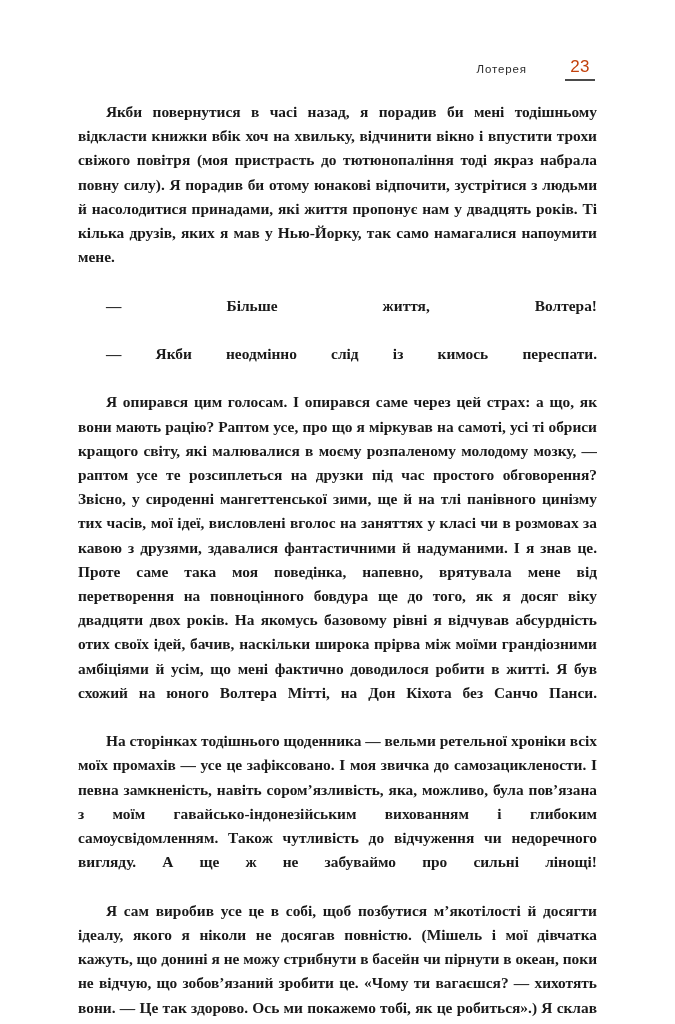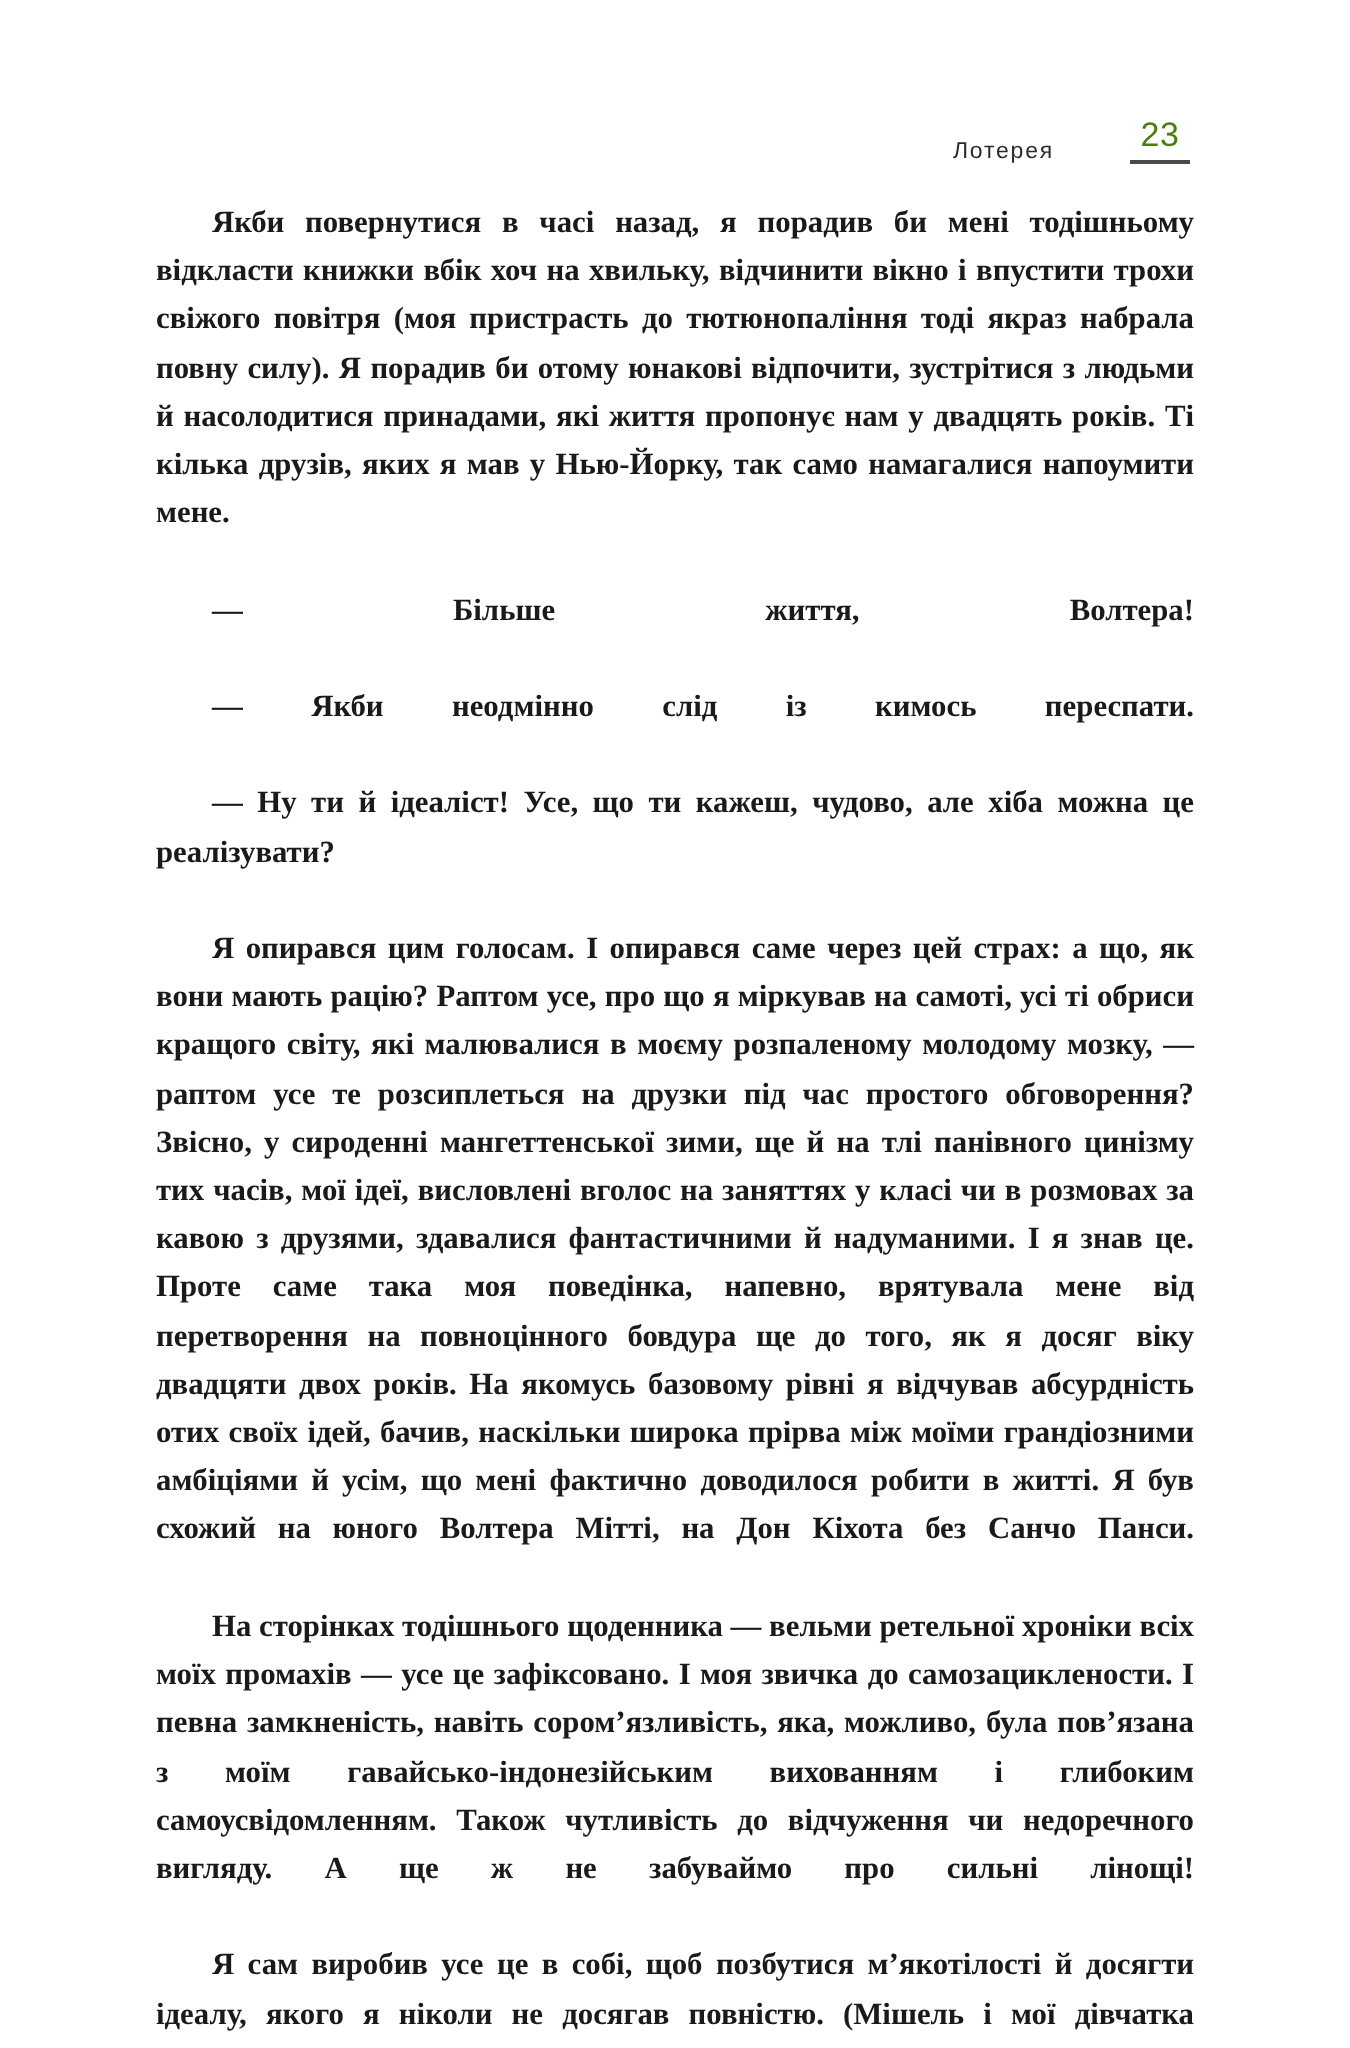--- a/index.html
+++ b/index.html
@@ -23,21 +23,21 @@
   }
 
   
   .running-head {
     position: absolute;
     top: 56px;
     left: 78px;
     right: 78px;
     height: 26px;
     display: flex;
-    align-items: flex-end;
+    align-items: center;
     justify-content: flex-end;
   }
   .head-title {
     font-family: "Liberation Sans", "DejaVu Sans", sans-serif;
     font-size: 11.5px;
     letter-spacing: 0.9px;
     color: #2b2b2b;
     text-transform: none;
     white-space: nowrap;
   }
@@ -45,21 +45,21 @@
     margin-left: 36px;
     display: flex;
     flex-direction: column;
     align-items: center;
     width: 34px;
   }
   .folio-number {
     font-family: "Liberation Sans", "DejaVu Sans", sans-serif;
     font-size: 17px;
     line-height: 18px;
-    color: #4d7c0f;
+    color: #c2410c;
     letter-spacing: 0.3px;
   }
   .folio-rule {
     margin-top: 3px;
     width: 30px;
     height: 2px;
     background: #4a4a4a;
   }
 
   
@@ -99,19 +99,18 @@
     <span class="folio-wrap">
       <span class="folio-number">23</span>
       <span class="folio-rule"></span>
     </span>
   </div>
 
   <div class="text-block">
     <p>Якби повернутися в часі назад, я порадив би мені тодішньому відкласти книжки вбік хоч на хвильку, відчинити вікно і впустити трохи свіжого повітря (моя пристрасть до тютюнопаління тоді якраз набрала повну силу). Я порадив би отому юнакові відпочити, зустрітися з людьми й насолодитися принадами, які життя пропонує нам у двадцять років. Ті кілька друзів, яких я мав у Нью-Йорку, так само намагалися напоумити мене.</p>
     <p class="dialogue">— Більше життя, Волтера!</p>
     <p class="dialogue">— Якби неодмінно слід із кимось переспати.</p>
-    <p class="dialogue">— Ну ти й ідеаліст! Усе, що ти кажеш, чудово, але хіба можна це реалізувати?</p>
     <p>Я опирався цим голосам. І опирався саме через цей страх: а що, як вони мають рацію? Раптом усе, про що я міркував на самоті, усі ті обриси кращого світу, які малювалися в моєму розпаленому молодому мозку, — раптом усе те розсиплеться на друзки під час простого обговорення? Звісно, у сироденні мангеттенської зими, ще й на тлі панівного цинізму тих часів, мої ідеї, висловлені вголос на заняттях у класі чи в розмовах за кавою з друзями, здавалися фантастичними й надуманими. І я знав це. Проте саме така моя поведінка, напевно, врятувала мене від перетворення на повноцінного бовдура ще до того, як я досяг віку двадцяти двох років. На якомусь базовому рівні я відчував абсурдність отих своїх ідей, бачив, наскільки широка прірва між моїми грандіозними амбіціями й усім, що мені фактично доводилося робити в житті. Я був схожий на юного Волтера Мітті, на Дон Кіхота без Санчо Панси.</p>
     <p>На сторінках тодішнього щоденника — вельми ретельної хроніки всіх моїх промахів — усе це зафіксовано. І моя звичка до самозациклености. І певна замкненість, навіть сором’язливість, яка, можливо, була пов’язана з моїм гавайсько-індонезійським вихованням і глибоким самоусвідомленням. Також чутливість до відчуження чи недоречного вигляду. А ще ж не забуваймо про сильні лінощі!</p>
     <p>Я сам виробив усе це в собі, щоб позбутися м’якотілості й досягти ідеалу, якого я ніколи не досягав повністю. (Мішель і мої дівчатка кажуть, що донині я не можу стрибнути в басейн чи пірнути в океан, поки не відчую, що зобов’язаний зробити це. «Чому ти вагаєшся? — хихотять вони. — Це так здорово. Ось ми покажемо тобі, як це робиться».) Я склав перелік своїх вад і почав працювати над собою, влаштовуючи пробіжки навколо озера в Центральному парку чи вздовж Іст-Рівер, а для підживлення наминав консерви з тунцем</p>
   </div>
 
 </div>
 
 </body></html>

